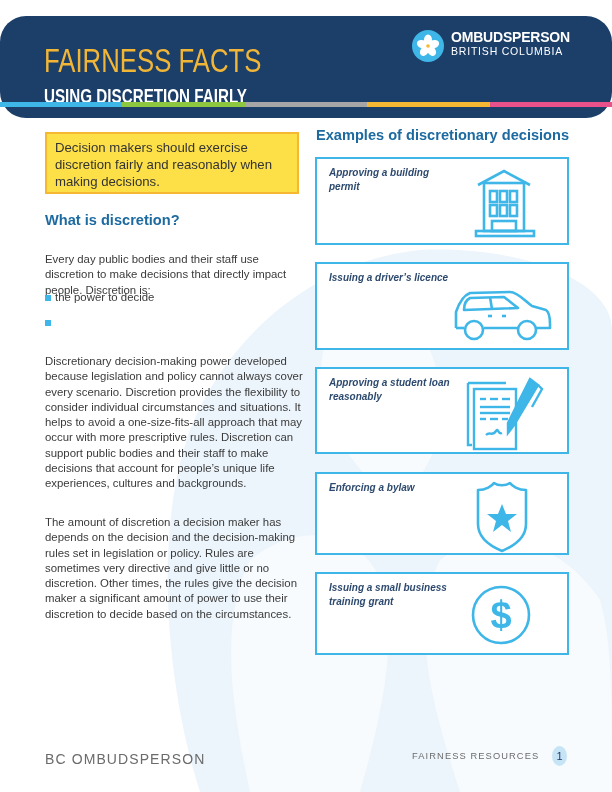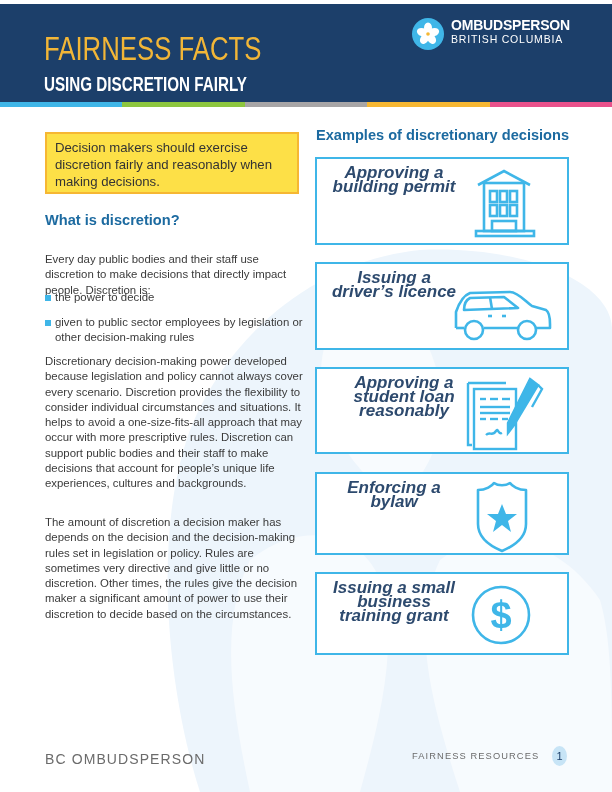--- a/index.html
+++ b/index.html
@@ -5,22 +5,23 @@
   * { box-sizing: border-box; margin: 0; padding: 0; }
   html, body { width: 612px; height: 792px; }
   body {
     position: relative;
     overflow: hidden;
     background: #ffffff;
     font-family: "Liberation Sans", sans-serif;
     color: #3a3a3a;
   }
   .header {
-    position: absolute; left: 0; top: 4px; width: 612px; height: 102px;
+    position: absolute; left: 0; top: 16px; width: 612px; height: 102px;
     background: #1c3f6a;
+    border-radius: 26px;
   }
   .title-main {
     position: absolute; left: 44px; top: 28px;
     font-family: "Liberation Sans Narrow", "Liberation Sans", sans-serif;
     font-size: 33px; color: #f2b637; letter-spacing: 0px;
     transform: scaleX(0.78); transform-origin: left top;
     font-weight: normal; line-height: 1;
   }
   .title-sub {
     position: absolute; left: 44px; top: 70px;
@@ -55,21 +56,21 @@
   .para { position: absolute; font-size: 11.4px; line-height: 15.3px; color: #3a3a3a; z-index: 1; }
   .bullet { position: absolute; left: 45px; font-size: 11.4px; line-height: 15.3px; color: #3a3a3a; z-index: 1; padding-left: 10px; }
   .bullet .sq { position: absolute; left: 0; top: 5px; width: 6px; height: 6px; background: #3fb6e8; }
 
   .ex-box {
     position: absolute; left: 315px; width: 254px;
     border: 2px solid #3fb6e8; background: #ffffff; z-index: 1;
   }
   .ex-label {
     position: absolute; left: 12px; top: 7px; width: 130px;
-    font-size: 17px; line-height: 14px; font-style: italic; font-weight: bold; color: #2d4a6e; text-align: center;
+    font-size: 10px; line-height: 14px; font-style: italic; font-weight: bold; color: #2d4a6e;
   }
   .ex-icon { position: absolute; }
 
   .footer-left {
     position: absolute; left: 45px; top: 751px; font-size: 14px; letter-spacing: 1.1px; color: #6b6b6b; z-index: 1;
   }
   .footer-right {
     position: absolute; left: 412px; top: 751px; font-size: 9.3px; letter-spacing: 1.1px; color: #6b6b6b; z-index: 1;
   }
   .page-num {
@@ -122,21 +123,20 @@
 <div class="callout">Decision makers should exercise discretion fairly and reasonably when making decisions.</div>
 
 <div class="h2" style="left:45px; top:212px;">What is discretion?</div>
 <div class="para" style="left:45px; top:236px; width:258px;margin-top:16px;">Every day public bodies and their staff use discretion to make decisions that directly impact people. Discretion is:</div>
 <div class="bullet" style="top:290px; width:258px;">
   <span class="sq"></span>
   <span>the power to decide</span>
 </div>
 <div class="bullet" style="top:315px; width:258px;">
   <span class="sq"></span>
-  <span>given to public sector employees by legislation or other decision-making rules</span>
 </div>
 <div class="para" style="left:45px; top:354px; width:258px;">Discretionary decision-making power developed because legislation and policy cannot always cover every scenario. Discretion provides the flexibility to consider individual circumstances and situations. It helps to avoid a one-size-fits-all approach that may occur with more prescriptive rules. Discretion can support public bodies and their staff to make decisions that account for people’s unique life experiences, cultures and backgrounds.</div>
 <div class="para" style="left:45px; top:515px; width:258px;">The amount of discretion a decision maker has depends on the decision and the decision-making rules set in legislation or policy. Rules are sometimes very directive and give little or no discretion. Other times, the rules give the decision maker a significant amount of power to use their discretion to decide based on the circumstances.</div>
 
 <div class="h2" style="left:316px; top:127px;">Examples of discretionary decisions</div>
 
 <div class="ex-box" style="top:157px; height:88px;">
   <div class="ex-label">Approving a building permit</div>
   <svg class="ex-icon" style="left:155px; top:6px;" width="70" height="74" viewBox="0 0 70 74">
     <g fill="none" stroke="#3fb6e8" stroke-width="2.6">

